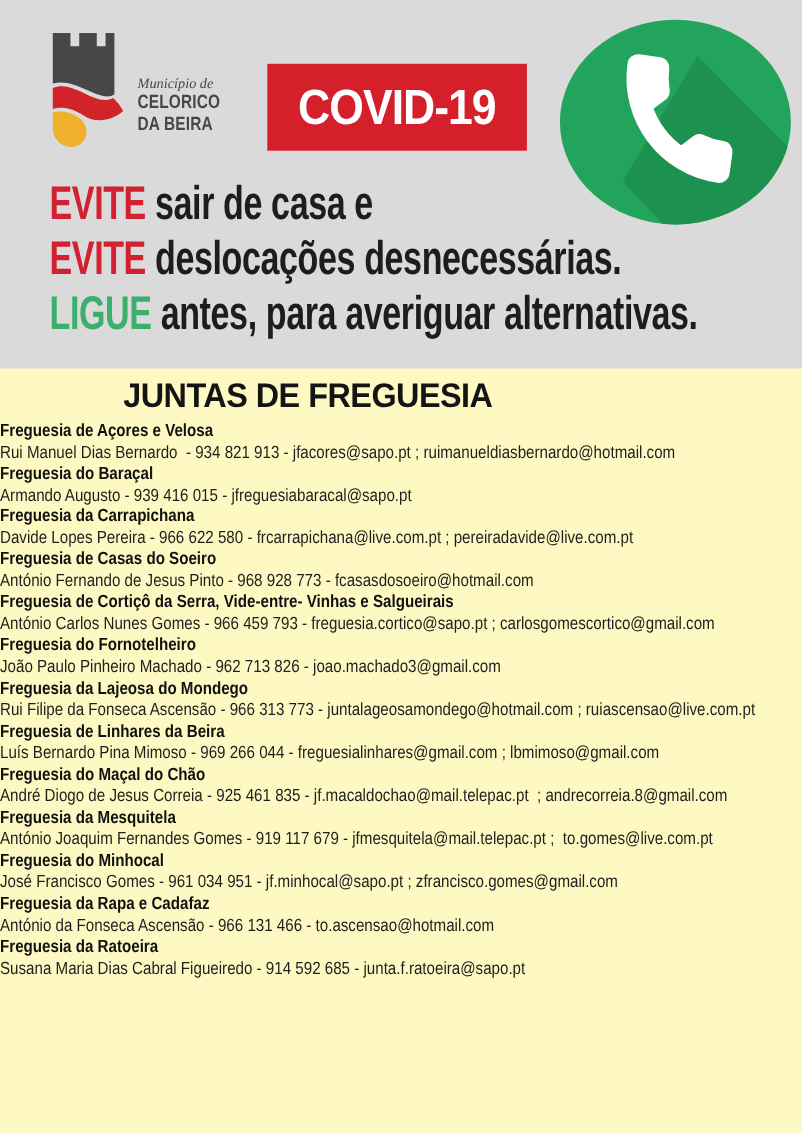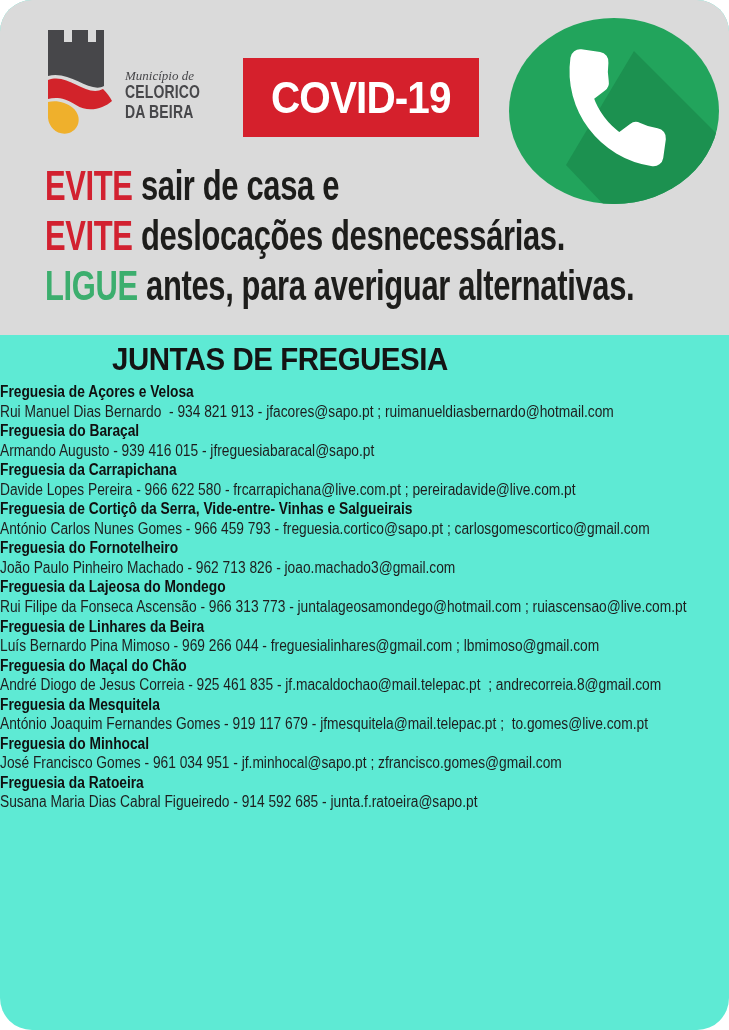--- a/index.html
+++ b/index.html
@@ -1,19 +1,19 @@
 <!DOCTYPE html>
 <html style="--header-gray: #dadada; --covid-red: #d5202c; --evite-red: #d22130; --ligue-green: #3cae6e; --phone-green: #22a45c; --phone-shadow-green: #1c9150; --text-black: #1d1d1b; --logo-gray: #47474a; --logo-red: #d2232a; --logo-yellow: #efb02c;"><head>
 <meta charset="utf-8">
 <style>
   * { margin:0; padding:0; box-sizing:border-box; }
   body { background:#fff; }
   .poster {
     position:relative; width:729px; height:1030px; overflow:hidden;
-    background:#5eead4; font-family:"Liberation Sans", sans-serif;border-radius:32px;
+    background:#fef9c3; font-family:"Liberation Sans", sans-serif;
   }
   
   .header {
     position:absolute; left:0; top:0; width:729px; height:335px;
     background:var(--header-gray, #dadada);
   }
   .logo { position:absolute; left:46px; top:28px; display:flex; }
   .logo svg { display:block; }
   .logo-text { margin-left:11px; padding-top:40px; color:var(--logo-gray,#47474a); }
   .logo-muni {
@@ -123,20 +123,24 @@
   <div>
     <div class="entry-name">Freguesia do Baraçal</div>
     <div class="entry-contact">Armando Augusto - 939 416 015 - jfreguesiabaracal@sapo.pt</div>
   </div>
 
   <div>
     <div class="entry-name">Freguesia da Carrapichana</div>
     <div class="entry-contact">Davide Lopes Pereira - 966 622 580 - frcarrapichana@live.com.pt ; pereiradavide@live.com.pt</div>
   </div>
 
+  <div>
+    <div class="entry-name">Freguesia de Casas do Soeiro</div>
+    <div class="entry-contact">António Fernando de Jesus Pinto - 968 928 773 - fcasasdosoeiro@hotmail.com</div>
+  </div>
 
   <div>
     <div class="entry-name">Freguesia de Cortiçô da Serra, Vide-entre- Vinhas e Salgueirais</div>
     <div class="entry-contact">António Carlos Nunes Gomes - 966 459 793 - freguesia.cortico@sapo.pt ; carlosgomescortico@gmail.com</div>
   </div>
 
   <div>
     <div class="entry-name">Freguesia do Fornotelheiro</div>
     <div class="entry-contact">João Paulo Pinheiro Machado - 962 713 826 - joao.machado3@gmail.com</div>
   </div>
@@ -160,20 +164,24 @@
     <div class="entry-name">Freguesia da Mesquitela</div>
     <div class="entry-contact">António Joaquim Fernandes Gomes - 919 117 679 - jfmesquitela@mail.telepac.pt ;  to.gomes@live.com.pt</div>
   </div>
 
   <div>
     <div class="entry-name">Freguesia do Minhocal</div>
     <div class="entry-contact">José Francisco Gomes - 961 034 951 - jf.minhocal@sapo.pt ; zfrancisco.gomes@gmail.com</div>
   </div>
 
 
+  <div>
+    <div class="entry-name">Freguesia da Rapa e Cadafaz</div>
+    <div class="entry-contact">António da Fonseca Ascensão - 966 131 466 - to.ascensao@hotmail.com</div>
+  </div>
 
   <div>
     <div class="entry-name">Freguesia da Ratoeira</div>
     <div class="entry-contact">Susana Maria Dias Cabral Figueiredo - 914 592 685 - junta.f.ratoeira@sapo.pt</div>
   </div>
 
 
 </div>
   </div>
 

